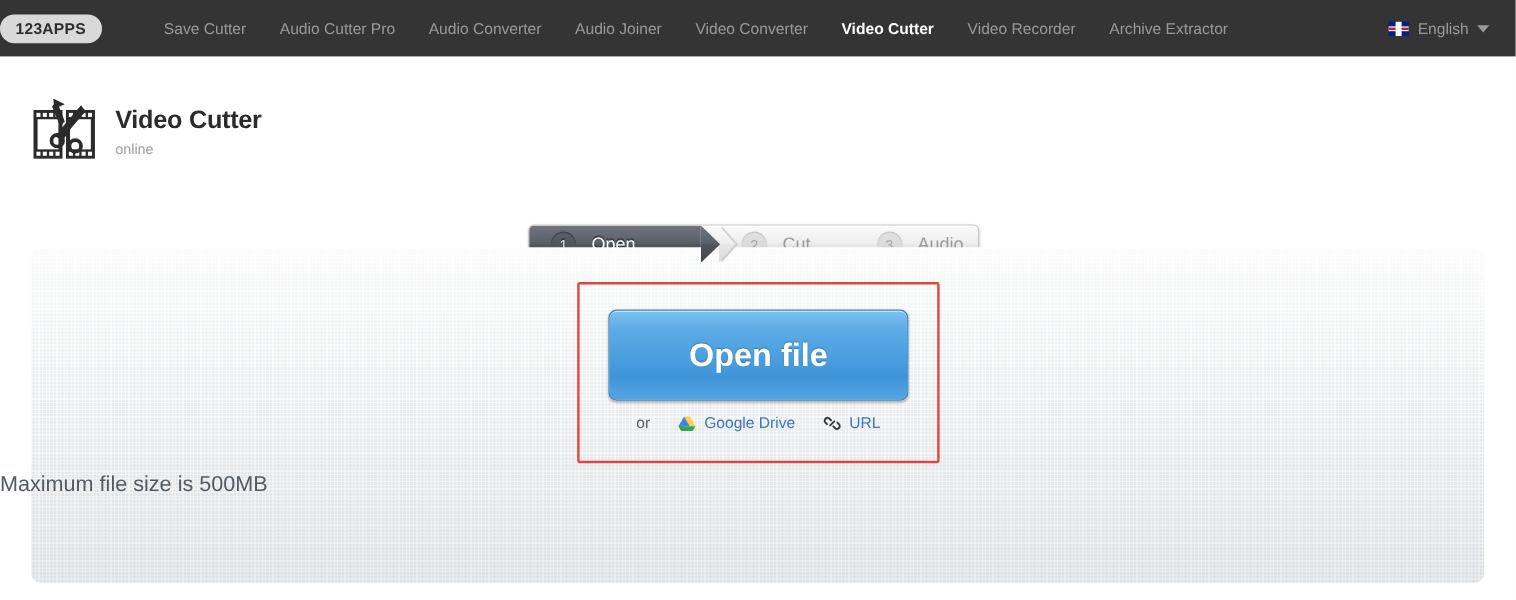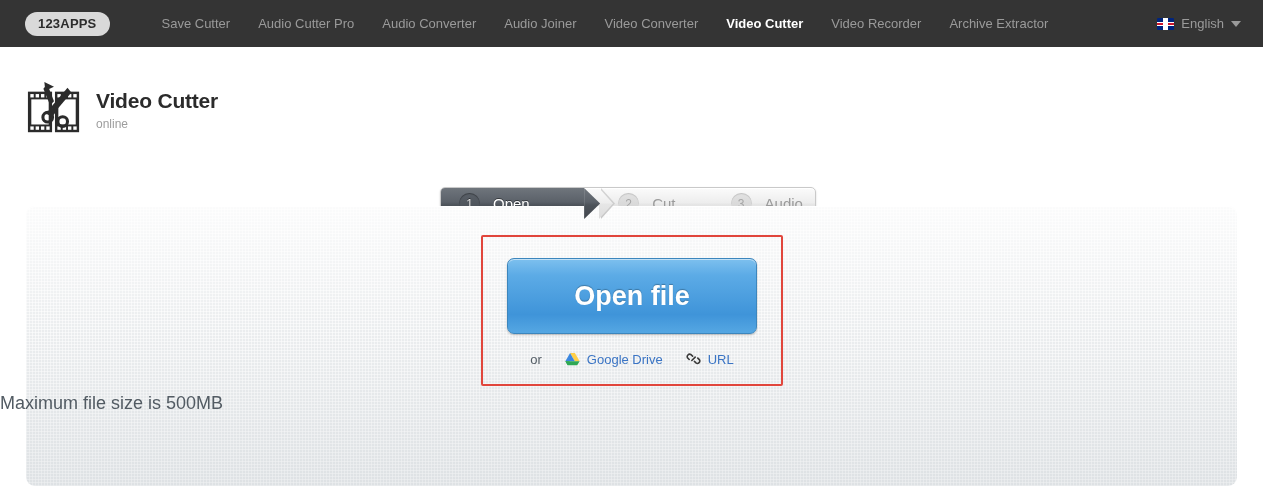--- a/index.html
+++ b/index.html
@@ -12,21 +12,20 @@
   }
 
   
   .topnav {
     position: absolute; left: 0; top: 0;
     width: 1263px; height: 47px;
     background: #343434;
     display: flex; align-items: center;
   }
   .brand-badge {
-    margin-left: 25px;
     background: #d9d9d9;
     color: #2c2c2c;
     font-size: 13px;
     font-weight: bold;
     letter-spacing: .2px;
     padding: 5px 13px 6px 13px;
     border-radius: 14px;
     line-height: 1;
     text-align: right;
   }
@@ -169,23 +168,23 @@
     box-shadow: inset 0 1px 0 rgba(255,255,255,.55), 0 1px 2px rgba(0,0,0,.25);
     color: #ffffff;
     font-size: 27px; font-weight: bold;
     text-shadow: 0 -1px 1px rgba(0,0,0,.28);
     display: flex; align-items: center; justify-content: center;
     cursor: pointer;
   }
 
   
   .orrow {
-    position: absolute; left: 481px; top: 352px;
+    position: absolute; left: 481px; top: 336px;
     width: 302px; height: 24px;
-    display: flex; align-items: flex-start; justify-content: center;
+    display: flex; align-items: flex-end; justify-content: center;
     gap: 7px; font-size: 13px;
   }
   .or-text { color: #555e66; }
   .glink { color: #3a74c4; cursor: pointer; text-decoration: none; }
   .gdrive-icon { width: 15px; height: 14px; display: block; }
   .url-icon { width: 15px; height: 14px; display: block; }
   .sp { width: 9px; }
 
   .maxsize {
     position: absolute; left: 0; top: 393px; width: 1263px;

